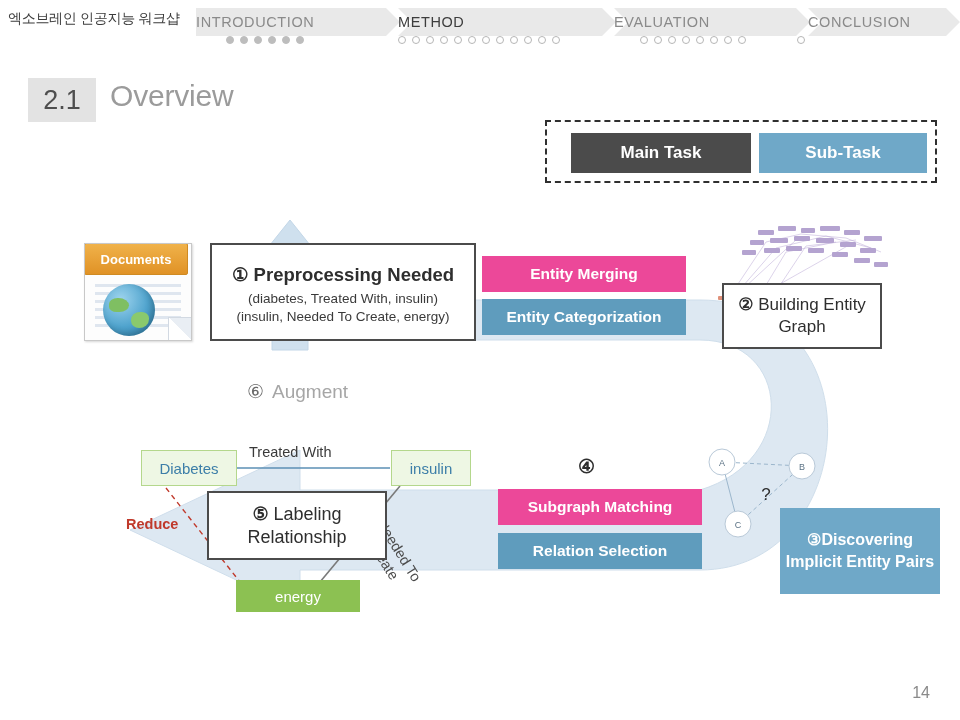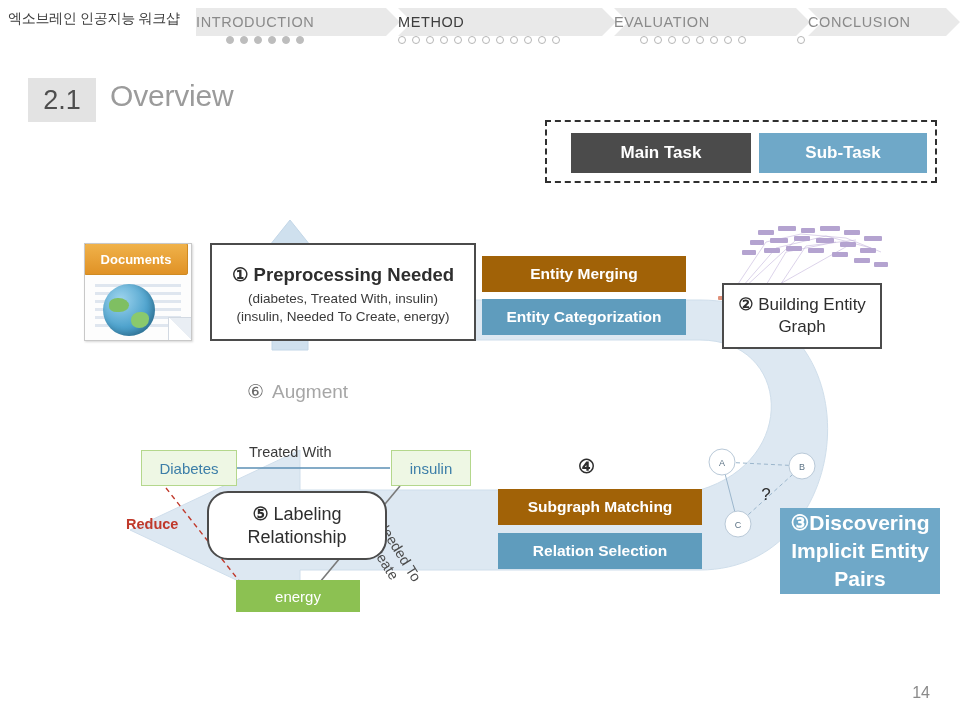--- a/index.html
+++ b/index.html
@@ -192,21 +192,21 @@
     align-items: center;
     justify-content: center;
     text-align: center;
   }
   .box.main {
     background: #ffffff;
     border: 2px solid #4b4b4b;
     color: #2e2e2e;
   }
   .box.sub {
-    background: #a16207;
+    background: #ec4899;
     color: #ffffff;
     font-weight: bold;
   }
   .box.sub.dark { background: #5f9cbd; }
 
   #step1 {
     left: 210px; top: 243px;
     width: 266px; height: 98px;
     padding-top: 4px;
   }
@@ -244,32 +244,31 @@
   }
   #relation-selection {
     left: 498px; top: 533px;
     width: 204px; height: 36px;
     font-size: 15.5px;
   }
 
   #step3 {
     left: 780px; top: 508px;
     width: 160px; height: 86px;
-    font-size: 21px;
-    line-height: 28px;
+    font-size: 16px;
+    line-height: 22px;
   }
   #step3.box.sub { background: #6fa8c8; }
 
   #step5 {
     left: 207px; top: 491px;
     width: 180px; height: 69px;
     font-size: 18px;
     line-height: 23px;
     color: #2e2e2e;
-    border-radius: 21px;
   }
 
   .circ-num { font-weight: bold; }
 
   
   .step4 {
     position: absolute;
     left: 578px; top: 455px;
     font-size: 19px;
     color: #2e2e2e;

